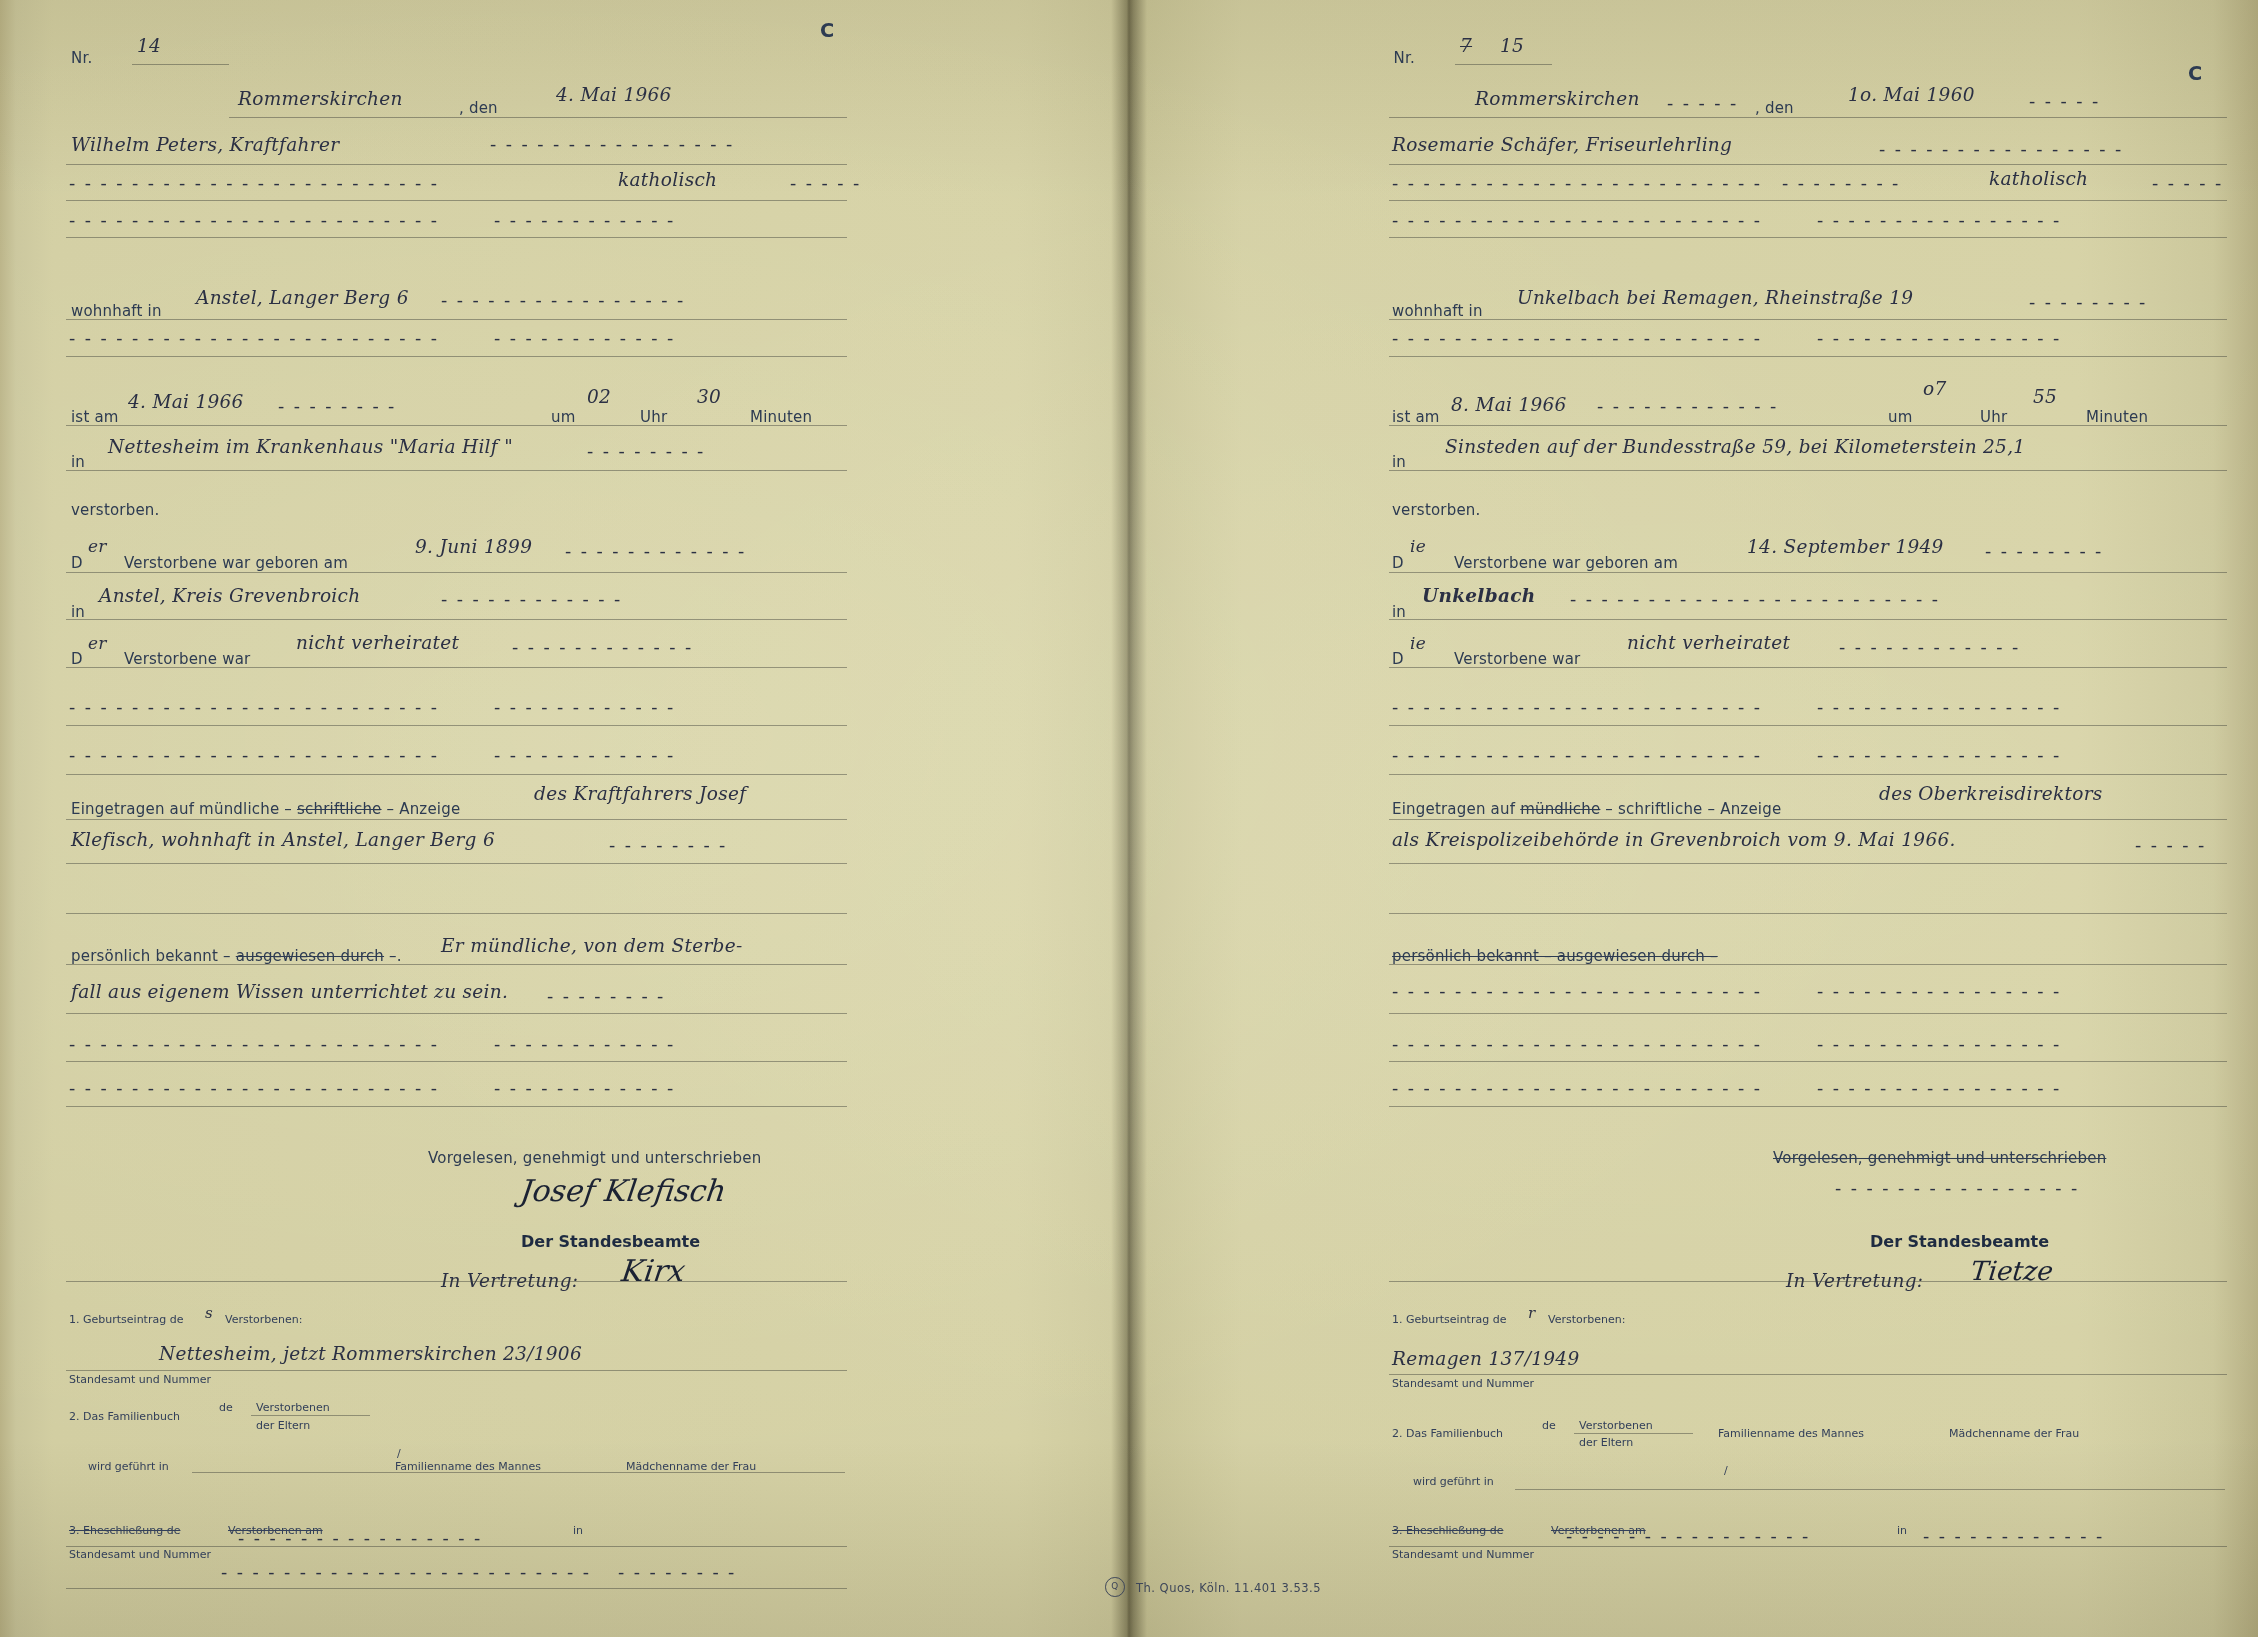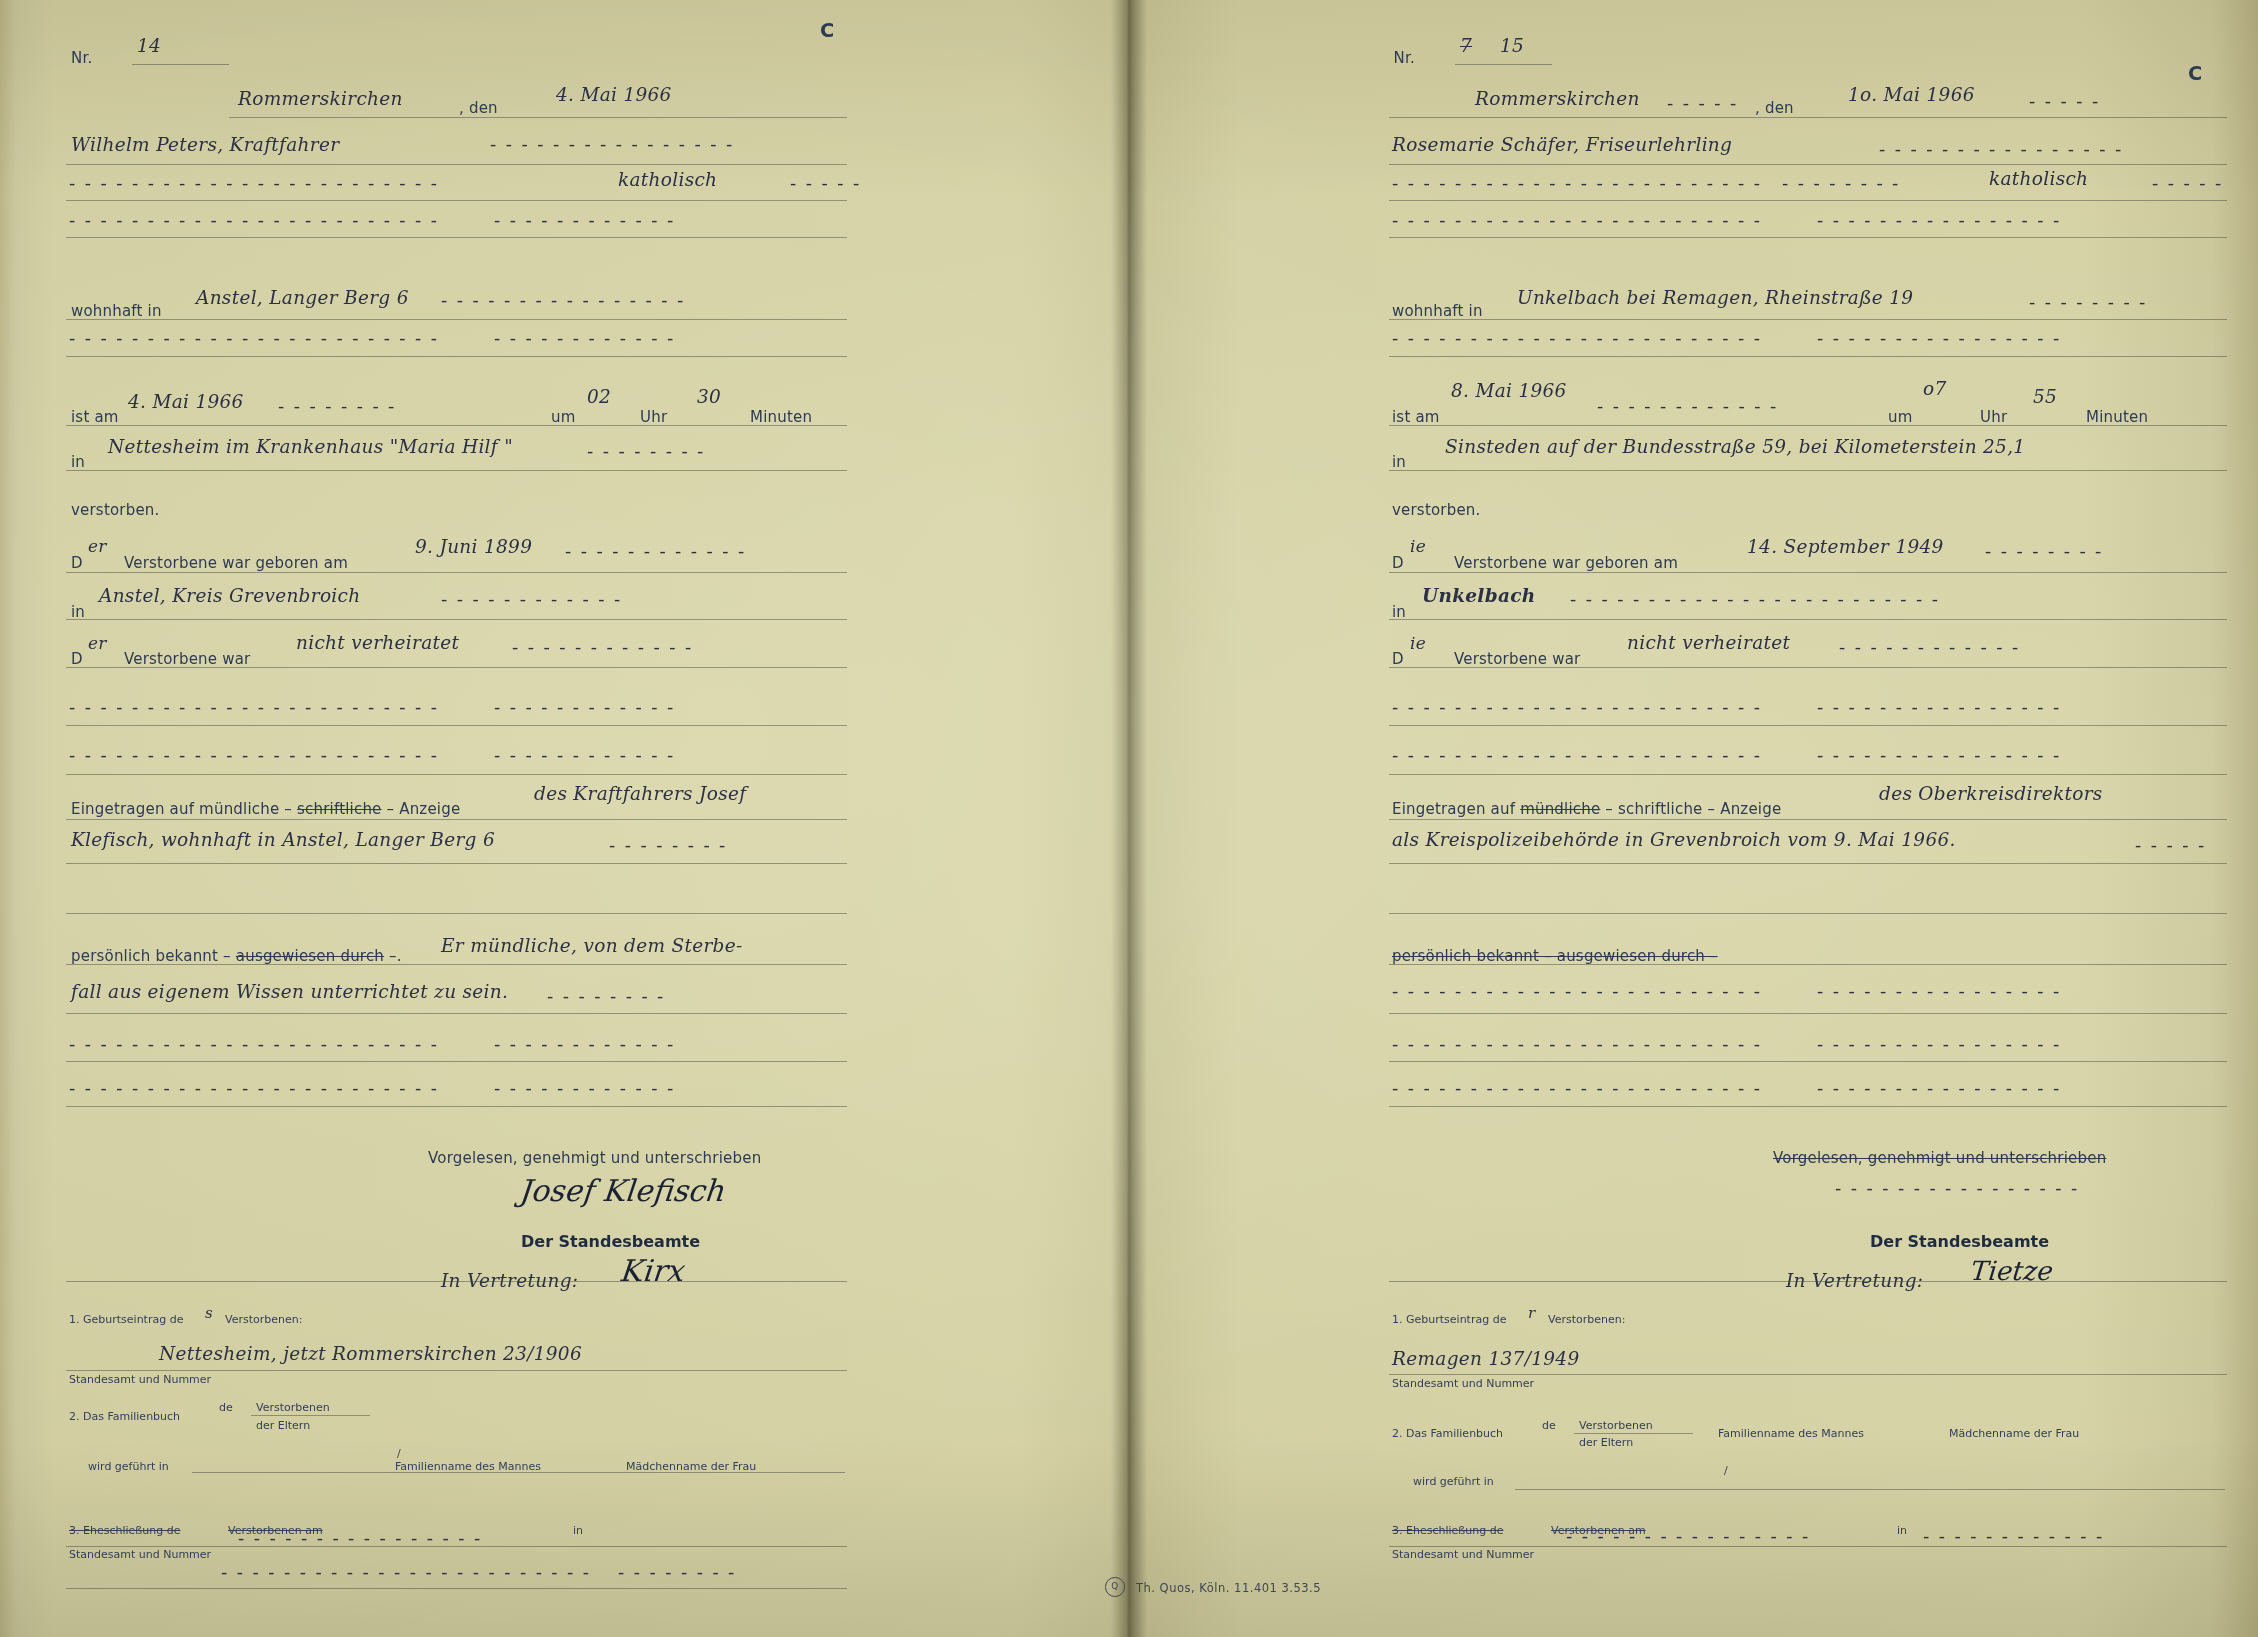--- a/index.html
+++ b/index.html
@@ -306,21 +306,21 @@
   <div class="row corner-c" style="left:812px; top:62px;">C</div>
 
   <div class="row printed" style="left:17.6px; top:49px;">Nr.</div>
   <div class="row hand strike" style="left:84px; top:35px;">7</div>
   <div class="row hand" style="left:124px; top:35px;">15</div>
   <div class="rule" style="left:79px; top:64px; width:97px;"></div>
 
   <div class="row hand" style="left:99px; top:88px;">Rommerskirchen</div>
   <div class="row fill" style="left:291px; top:93px;">- - - - -</div>
   <div class="row printed" style="left:379px; top:99px;">, den</div>
-  <div class="row hand" style="left:472px; top:84px;">1o. Mai 1966</div>
+  <div class="row hand" style="left:472px; top:84px;">1o. Mai 1960</div>
   <div class="row fill" style="left:653px; top:91px;">- - - - -</div>
   <div class="rule" style="left:13.2px; top:117px; width:838px;"></div>
 
   <div class="row hand" style="left:16px; top:134px;">Rosemarie Schäfer, Friseurlehrling</div>
   <div class="row fill" style="left:503px; top:139px;">- - - - - - - - - - - - - - - -</div>
   <div class="rule" style="left:13.2px; top:164px; width:838px;"></div>
 
   <div class="row fill" style="left:16px; top:173px;">- - - - - - - - - - - - - - - - - - - - - - - -</div>
   <div class="row fill" style="left:406px; top:173px;">- - - - - - - -</div>
   <div class="row hand" style="left:613px; top:168px;">katholisch</div>
@@ -334,21 +334,21 @@
   <div class="row printed" style="left:16px; top:302px;">wohnhaft in</div>
   <div class="row hand" style="left:141px; top:287px;">Unkelbach bei Remagen, Rheinstraße 19</div>
   <div class="row fill" style="left:653px; top:292px;">- - - - - - - -</div>
   <div class="rule" style="left:13.2px; top:319px; width:838px;"></div>
 
   <div class="row fill" style="left:16px; top:328px;">- - - - - - - - - - - - - - - - - - - - - - - -</div>
   <div class="row fill" style="left:441px; top:328px;">- - - - - - - - - - - - - - - -</div>
   <div class="rule" style="left:13.2px; top:356px; width:838px;"></div>
 
   <div class="row printed" style="left:16px; top:408px;">ist am</div>
-  <div class="row hand" style="left:75px; top:380px;text-align:center;">8. Mai 1966</div>
+  <div class="row hand" style="left:75px; top:394px;text-align:center;">8. Mai 1966</div>
   <div class="row fill" style="left:221px; top:396px;">- - - - - - - - - - - -</div>
   <div class="row printed" style="left:512px; top:408px;">um</div>
   <div class="row hand" style="left:547px; top:378px;">o7</div>
   <div class="row printed" style="left:604px; top:408px;">Uhr</div>
   <div class="row hand" style="left:657px; top:386px;">55</div>
   <div class="row printed" style="left:710px; top:408px;">Minuten</div>
   <div class="rule" style="left:13.2px; top:425px; width:838px;"></div>
 
   <div class="row printed" style="left:16px; top:453px;">in</div>
   <div class="row hand" style="left:69px; top:436px;">Sinsteden auf der Bundesstraße 59, bei Kilometerstein 25,1</div>

